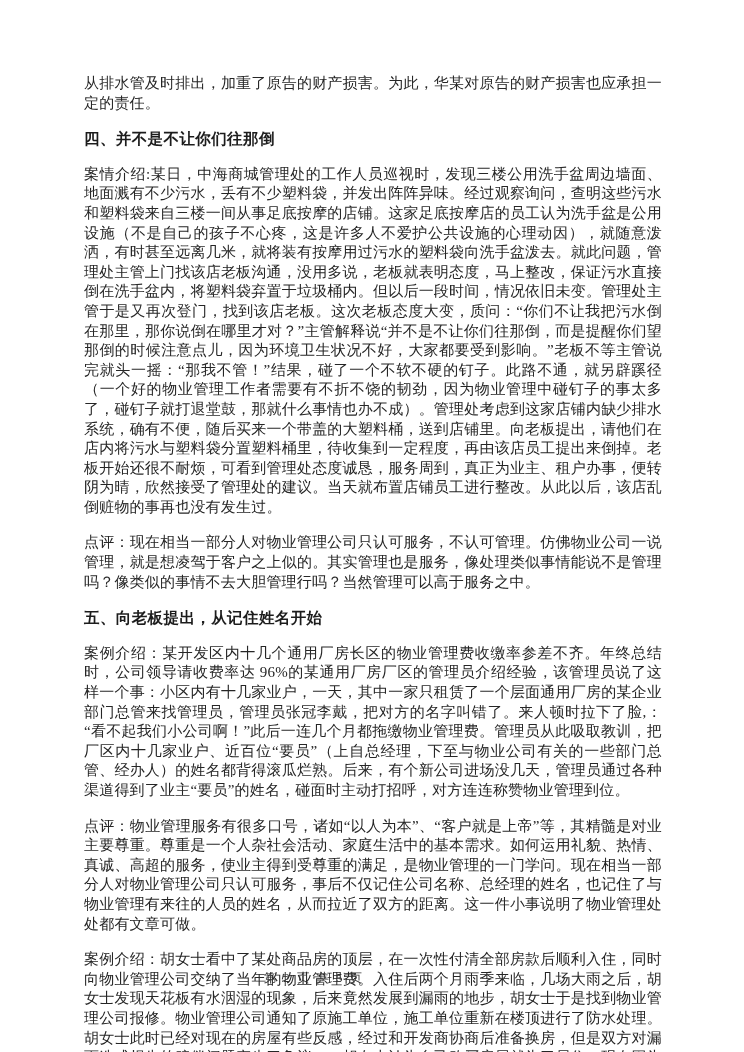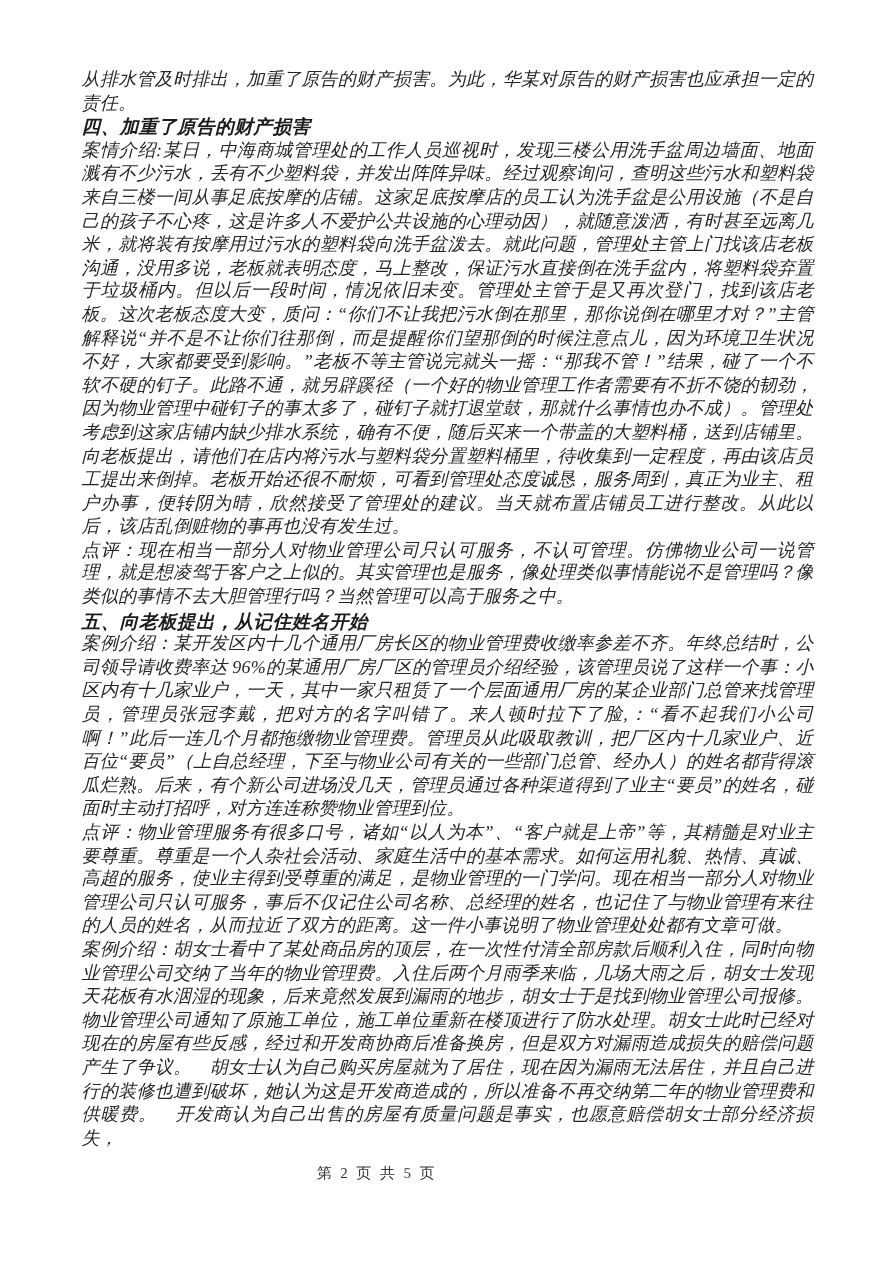--- a/index.html
+++ b/index.html
@@ -17,23 +17,22 @@
     color: #262626;
   }
   .text-block {
     position: absolute;
     left: 68px;
     top: 58px;
     width: 610px;
   }
   .text-block p,
   .text-block h3 {
-    margin: 0;
+    margin: 16px;
     padding: 0;
-    font-style: italic;
   }
   .body-para {
     font-size: 15px;
     line-height: 19.6px;
     text-align: justify;
     text-justify: inter-ideograph;
     letter-spacing: 0.2px;
     color: #262626;
   }
   .heading-para {
@@ -54,21 +53,21 @@
     letter-spacing: 2px;
     color: #333333;
   }
 </style>
 </head>
 <body>
 
 <div class="page">
   <div class="text-block" id="text-block">
       <p class="body-para">从排水管及时排出，加重了原告的财产损害。为此，华某对原告的财产损害也应承担一定的责任。</p>
-      <h3 class="heading-para">四、加重了原告的财产损害</h3>
+      <h3 class="heading-para">四、并不是不让你们往那倒</h3>
       <p class="body-para">案情介绍:某日，中海商城管理处的工作人员巡视时，发现三楼公用洗手盆周边墙面、地面溅有不少污水，丢有不少塑料袋，并发出阵阵异味。经过观察询问，查明这些污水和塑料袋来自三楼一间从事足底按摩的店铺。这家足底按摩店的员工认为洗手盆是公用设施（不是自己的孩子不心疼，这是许多人不爱护公共设施的心理动因），就随意泼洒，有时甚至远离几米，就将装有按摩用过污水的塑料袋向洗手盆泼去。就此问题，管理处主管上门找该店老板沟通，没用多说，老板就表明态度，马上整改，保证污水直接倒在洗手盆内，将塑料袋弃置于垃圾桶内。但以后一段时间，情况依旧未变。管理处主管于是又再次登门，找到该店老板。这次老板态度大变，质问：“你们不让我把污水倒在那里，那你说倒在哪里才对？”主管解释说“并不是不让你们往那倒，而是提醒你们望那倒的时候注意点儿，因为环境卫生状况不好，大家都要受到影响。”老板不等主管说完就头一摇：“那我不管！”结果，碰了一个不软不硬的钉子。此路不通，就另辟蹊径（一个好的物业管理工作者需要有不折不饶的韧劲，因为物业管理中碰钉子的事太多了，碰钉子就打退堂鼓，那就什么事情也办不成）。管理处考虑到这家店铺内缺少排水系统，确有不便，随后买来一个带盖的大塑料桶，送到店铺里。向老板提出，请他们在店内将污水与塑料袋分置塑料桶里，待收集到一定程度，再由该店员工提出来倒掉。老板开始还很不耐烦，可看到管理处态度诚恳，服务周到，真正为业主、租户办事，便转阴为晴，欣然接受了管理处的建议。当天就布置店铺员工进行整改。从此以后，该店乱倒赃物的事再也没有发生过。</p>
       <p class="body-para">点评：现在相当一部分人对物业管理公司只认可服务，不认可管理。仿佛物业公司一说管理，就是想凌驾于客户之上似的。其实管理也是服务，像处理类似事情能说不是管理吗？像类似的事情不去大胆管理行吗？当然管理可以高于服务之中。</p>
       <h3 class="heading-para">五、向老板提出，从记住姓名开始</h3>
       <p class="body-para">案例介绍：某开发区内十几个通用厂房长区的物业管理费收缴率参差不齐。年终总结时，公司领导请收费率达 96%的某通用厂房厂区的管理员介绍经验，该管理员说了这样一个事：小区内有十几家业户，一天，其中一家只租赁了一个层面通用厂房的某企业部门总管来找管理员，管理员张冠李戴，把对方的名字叫错了。来人顿时拉下了脸,：“看不起我们小公司啊！”此后一连几个月都拖缴物业管理费。管理员从此吸取教训，把厂区内十几家业户、近百位“要员”（上自总经理，下至与物业公司有关的一些部门总管、经办人）的姓名都背得滚瓜烂熟。后来，有个新公司进场没几天，管理员通过各种渠道得到了业主“要员”的姓名，碰面时主动打招呼，对方连连称赞物业管理到位。</p>
       <p class="body-para">点评：物业管理服务有很多口号，诸如“以人为本”、“客户就是上帝”等，其精髓是对业主要尊重。尊重是一个人杂社会活动、家庭生活中的基本需求。如何运用礼貌、热情、真诚、高超的服务，使业主得到受尊重的满足，是物业管理的一门学问。现在相当一部分人对物业管理公司只认可服务，事后不仅记住公司名称、总经理的姓名，也记住了与物业管理有来往的人员的姓名，从而拉近了双方的距离。这一件小事说明了物业管理处处都有文章可做。</p>
       <p class="body-para">案例介绍：胡女士看中了某处商品房的顶层，在一次性付清全部房款后顺利入住，同时向物业管理公司交纳了当年的物业管理费。入住后两个月雨季来临，几场大雨之后，胡女士发现天花板有水洇湿的现象，后来竟然发展到漏雨的地步，胡女士于是找到物业管理公司报修。物业管理公司通知了原施工单位，施工单位重新在楼顶进行了防水处理。胡女士此时已经对现在的房屋有些反感，经过和开发商协商后准备换房，但是双方对漏雨造成损失的赔偿问题产生了争议。　胡女士认为自己购买房屋就为了居住，现在因为漏雨无法居住，并且自己进行的装修也遭到破坏，她认为这是开发商造成的，所以准备不再交纳第二年的物业管理费和供暖费。　开发商认为自己出售的房屋有质量问题是事实，也愿意赔偿胡女士部分经济损失，</p>
     </div>
   <div class="page-footer">第 2 页 共 5 页</div>
 </div>
 

